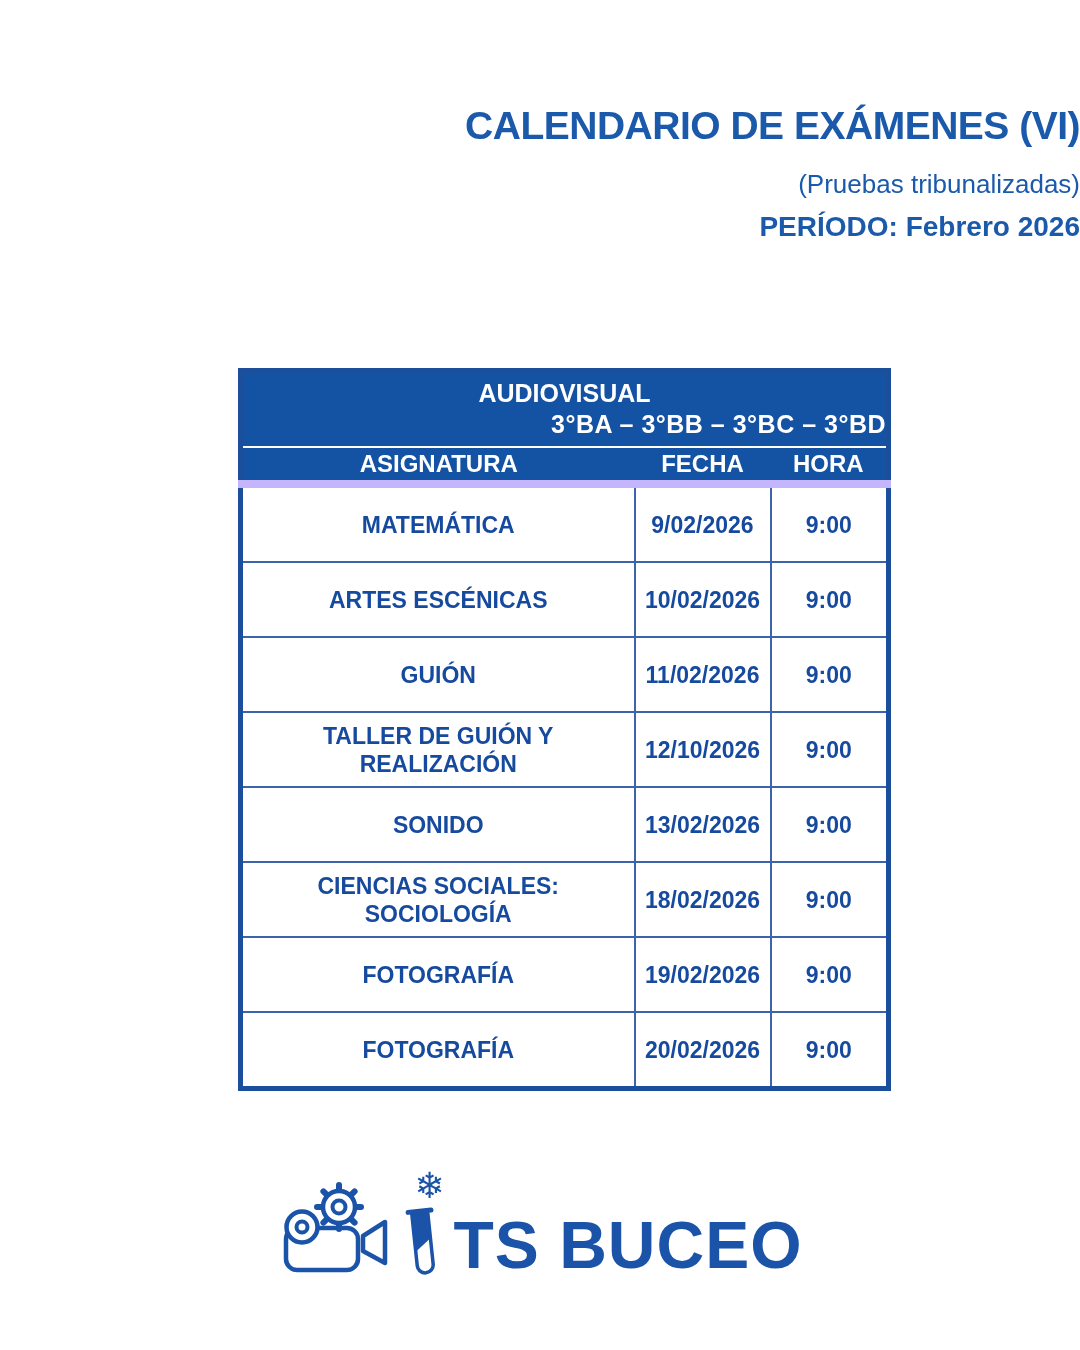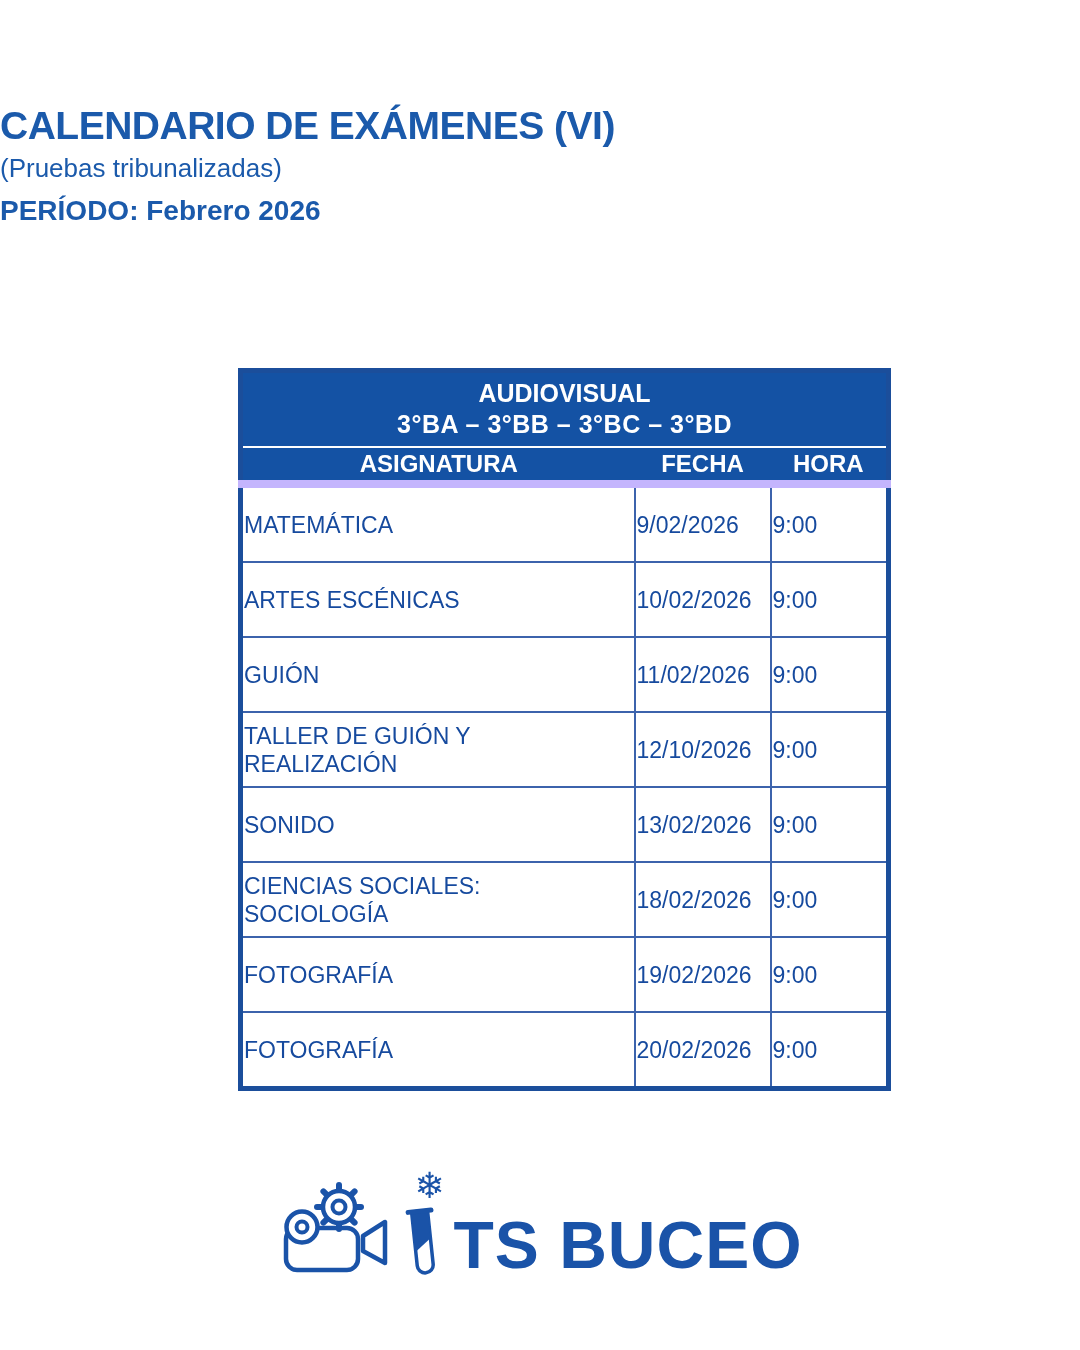--- a/index.html
+++ b/index.html
@@ -15,36 +15,36 @@
     background: #ffffff;
     overflow: hidden;
   }
 
   
   .title-block {
     position: absolute;
     top: 102px;
     left: 0;
     width: 100%;
-    text-align: left;
+    text-align: right;
     color: #1b5aab;
   }
   .title-block h1 {
     margin: 0;
     font-size: 39px;
     font-weight: 800;
     letter-spacing: -0.5px;
     line-height: 48px;
     color: #1b5aab;
   }
   .title-block .subtitle {
     font-size: 26px;
     font-weight: 400;
     line-height: 32px;
-    margin-top: 2px;
+    margin-top: 18px;
   }
   .title-block .period {
     font-size: 28px;
     font-weight: 700;
     line-height: 46px;
     margin-top: 4px;
   }
 
   
   table.exam-table {
@@ -69,32 +69,34 @@
     padding: 0;
   }
   .exam-table tr.group-row th {
     font-size: 25px;
     line-height: 31px;
     padding: 5px 0 6px 0;
     border-bottom: 2px solid #ffffff;
   }
   .exam-table tr.group-row .group-classes {
     letter-spacing: 0.5px;
+    text-align: right;
   }
   .exam-table tr.col-row th {
     font-size: 24px;
     height: 32px;
     border-bottom: 8px solid #c4b5fd;
   }
 
   .exam-table tbody td {
     height: 71px;
+    text-align: center;
     vertical-align: middle;
     font-size: 23px;
-    font-weight: 400;
+    font-weight: 700;
     color: #164a9e;
     border: 2px solid #3c63ac;
     white-space: pre-line;
     line-height: 28px;
   }
 
   
   .logo {
     position: absolute;
     top: 1168px;

